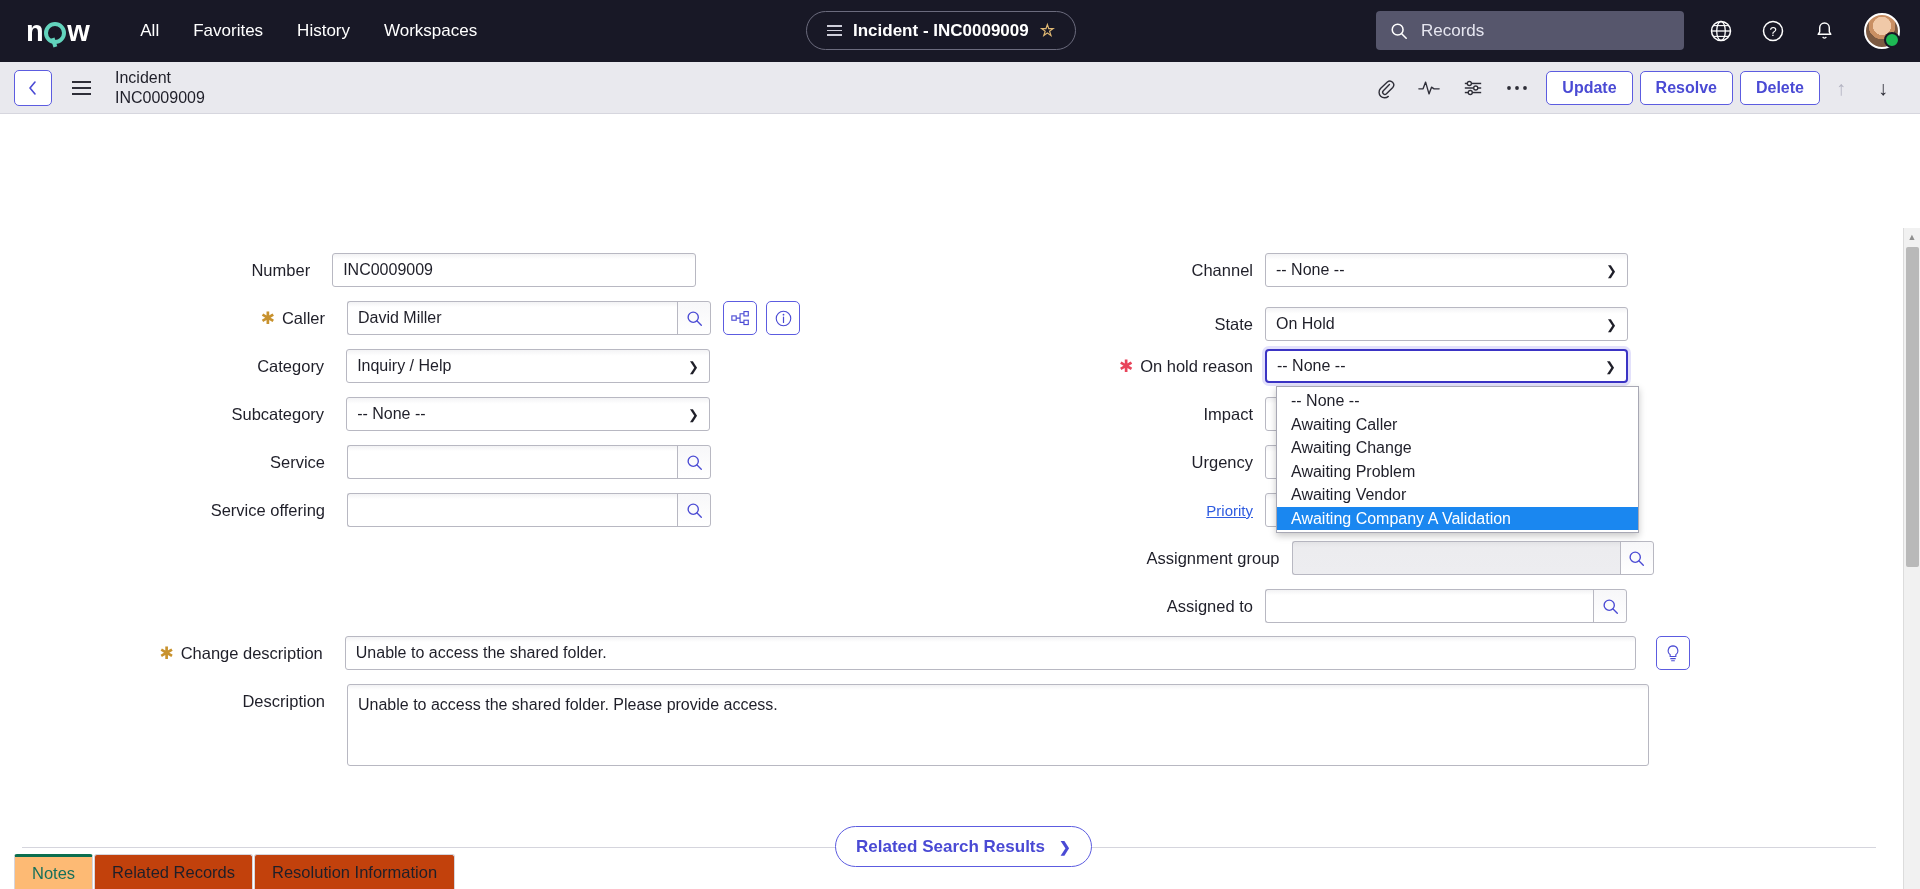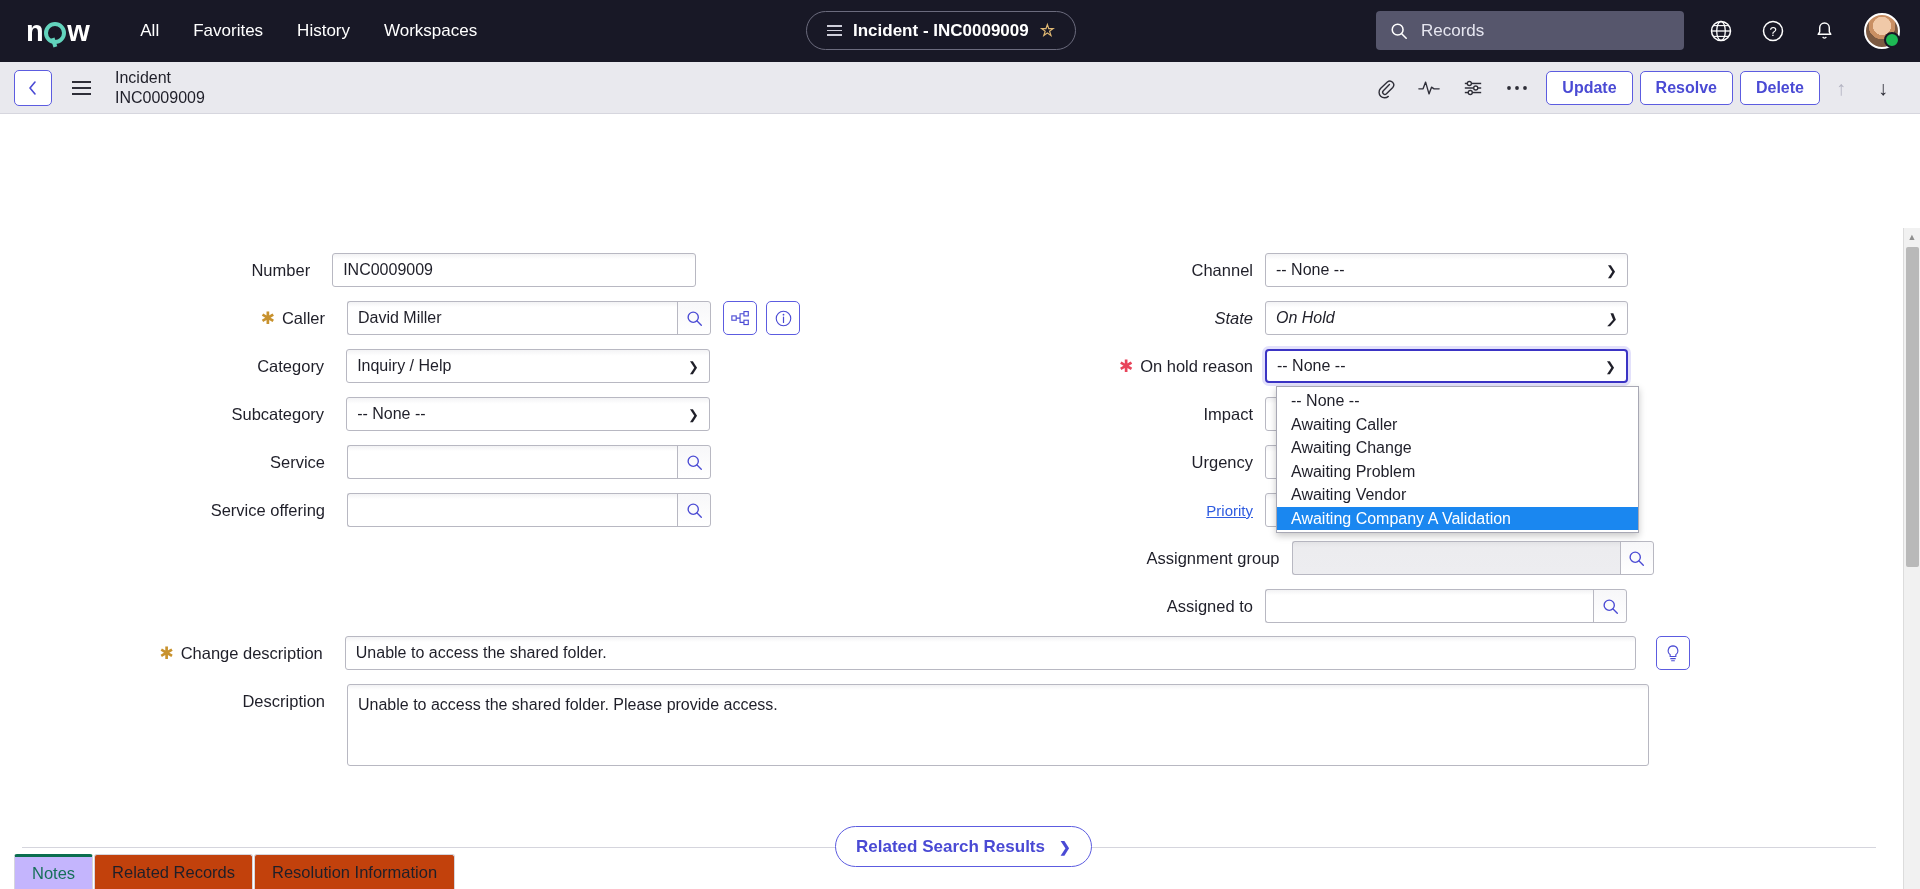--- a/index.html
+++ b/index.html
@@ -209,21 +209,21 @@
     border-bottom: 1px solid #d5d5dd;
   }
   .tab {
     height: 35px; padding: 0 17px; font-size: 16.5px;
     display: flex; align-items: center; cursor: pointer;
     background: #c2410c; border: 1px solid #d5d5dd; border-bottom: none;
     color: #1f1f29; margin-right: 1px;
     border-radius: 3px 3px 0 0;
   }
   .tab.active {
-    background: #c4b5fd; color: #17705a; font-weight: 400;
+    background: #fdba74; color: #17705a; font-weight: 400;
     border-top: 3px solid #0b6e4f; height: 36px; margin-bottom: -1px;
   }
 
   
   .vscroll {
     position: absolute; right: 0; top: 114px; width: 17px; height: 775px;
     background: #f1f1f1; border-left: 1px solid #dcdcdc;
   }
   .vscroll .sb-arrow {
     height: 17px; display: flex; align-items: center; justify-content: center;
@@ -423,21 +423,21 @@
 
 
     <div class="row" style="left:960px; top:139px; width:680px;">
       <div class="lbl" style="width:293px;">Channel</div>
       <div class="sel" style="width:363px; margin-left:12px;">
         <span>-- None --</span>
         <span class="chev">❯</span>
       </div>
     </div>
 
-    <div class="row" style="left:960px; top:187px; width:680px;font-style:italic;">
+    <div class="row" style="left:960px; top:193px; width:680px;">
       <div class="lbl" style="width:293px;">State</div>
       <div class="sel" style="width:363px; margin-left:12px;">
         <span>On Hold</span>
         <span class="chev">❯</span>
       </div>
     </div>
 
     <div class="row" style="left:960px; top:235px; width:680px;">
       <div class="lbl" style="width:293px;">
         <span class="req-red">✱</span>

